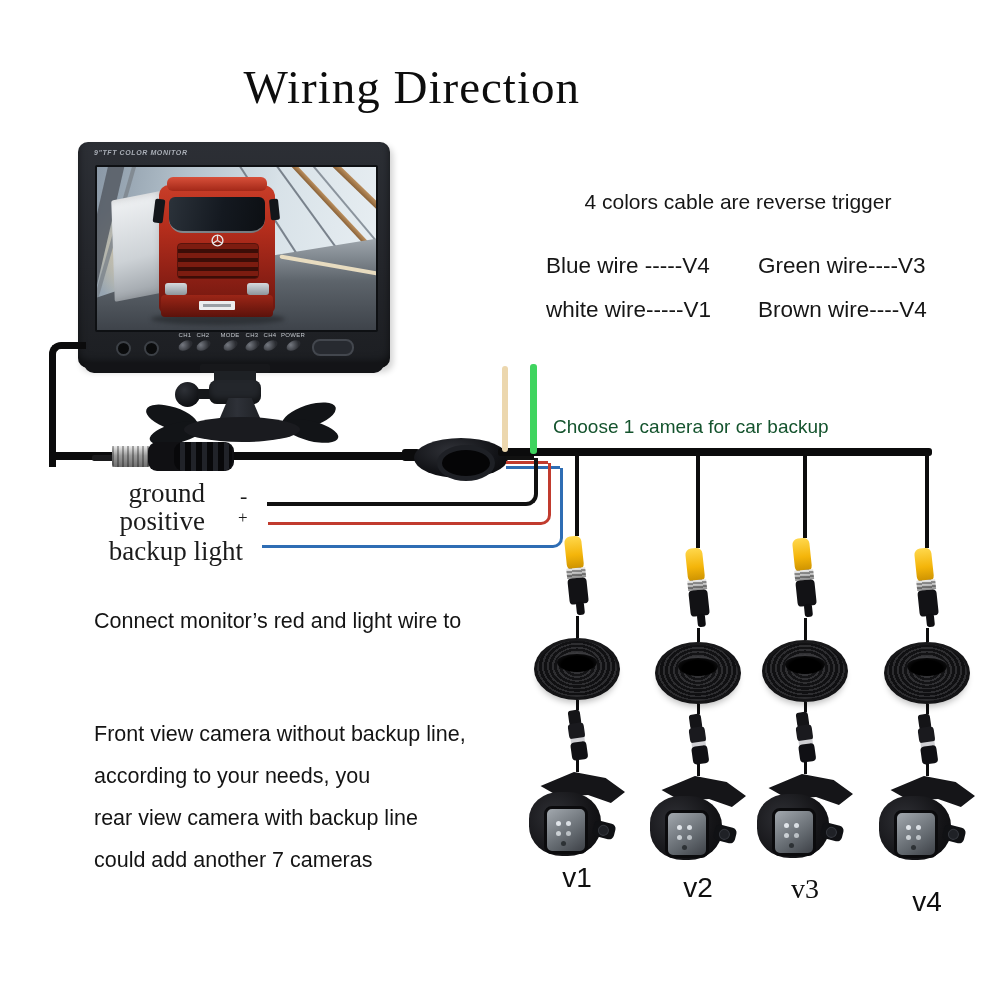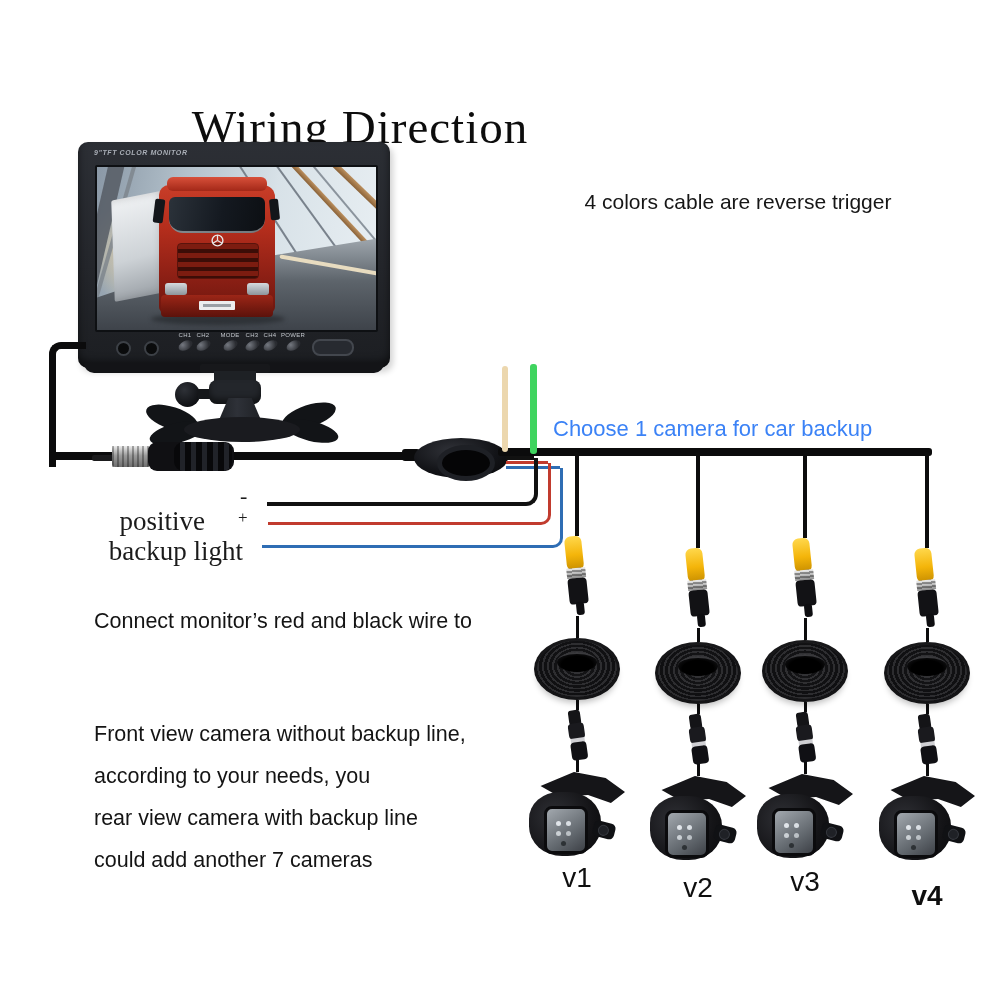--- a/index.html
+++ b/index.html
@@ -4,23 +4,23 @@
 <style>
   html,body { margin:0; padding:0; background:#fff; }
   .canvas {
     position:relative; width:1000px; height:1000px; background:#ffffff; overflow:hidden;
     font-family:"Liberation Sans","DejaVu Sans",sans-serif; color:#1a1a1a;
   }
   .abs { position:absolute; }
 
   
   .title {
-    left:140px; top:60px; width:440px; text-align:center;
+    left:140px; top:60px; width:440px; text-align:right;
     font-family:"Liberation Serif","DejaVu Serif",serif;
-    font-size:47px; color:#0d0d0d; letter-spacing:1px;margin-top:40px;
+    font-size:47px; color:#0d0d0d; letter-spacing:1px;
   }
 
   
   .monitor { left:78px; top:142px; width:312px; height:226px;
     background:linear-gradient(180deg,#2c2f35 0%,#24262b 55%,#1c1e22 100%);
     border-radius:10px; box-shadow:inset 0 -6px 8px rgba(0,0,0,.55), 3px 4px 6px rgba(0,0,0,.18); }
   .monitor::after { content:""; position:absolute; left:6px; right:6px; bottom:-5px; height:10px;
     background:#131417; border-radius:0 0 14px 14px; }
   .brand { left:16px; top:7px; font-size:7px; letter-spacing:.6px; color:#a9aeb6; font-style:italic; font-weight:bold; }
   .screen { left:17px; top:23px; width:279px; height:163px; background:#8e98a2;
@@ -137,21 +137,21 @@
   .wl-positive{ left:15px; top:508px; }
   .wl-backup  { left:53px; top:538px; }
   .sign { font-family:"Liberation Serif","DejaVu Serif",serif; color:#1b1b1b; }
   .sign-minus { left:240px; top:483px; font-size:22px; }
   .sign-plus  { left:238px; top:508px; font-size:17px; }
 
   
   .rt-heading { left:538px; top:190px; width:400px; text-align:center; font-size:21px; color:#161616; }
   .rt-grid { left:546px; top:253px; width:404px; display:grid; grid-template-columns:212px auto; row-gap:18px; }
   .rt-grid span { font-size:22.5px; color:#161616; white-space:nowrap; }
-  .choose-note { left:553px; top:416px; width:380px; font-size:22px; color:#3b82f6; }
+  .choose-note { left:553px; top:416px; width:380px; font-size:19px; color:#14532d; }
 
   .note { font-size:21.5px; color:#141414; }
   .note-power  { left:94px; top:600px; line-height:43px; }
   .note-camera { left:94px; top:713px; line-height:42px; }
 
   
   .cam-col { top:452px; width:96px; display:flex; flex-direction:column; align-items:center; }
   .cc1 { left:529px; } .cc2 { left:650px; } .cc3 { left:757px; } .cc4 { left:879px; }
   .drop { width:4px; background:#0c0c0d; }
   .cc1 .drop { height:84px; } .cc2 .drop { height:96px; } .cc3 .drop { height:86px; } .cc4 .drop { height:96px; }
@@ -189,21 +189,21 @@
     border:3px solid #0b0b0d; background:linear-gradient(145deg,#a2a8ae 0%,#6a7076 55%,#3d4147 100%); }
   .cam-lens::before { content:""; position:absolute; left:9px; top:12px; width:5px; height:5px; border-radius:50%;
     background:rgba(235,240,244,.9);
     box-shadow:10px 0 rgba(235,240,244,.85), 0 10px rgba(225,230,234,.8), 10px 10px rgba(215,220,224,.75), 5px 20px rgba(40,44,48,.9); }
   .cam-gland { position:absolute; left:64px; top:50px; width:22px; height:16px; border-radius:5px;
     background:#101114; transform:rotate(14deg); }
   .cam-gland::after { content:""; position:absolute; left:5px; top:3px; width:9px; height:9px; border-radius:50%;
     background:#1f2126; border:1px solid #34373d; }
   .cam-label { font-size:28px; color:#0f0f0f; }
   .cc1 .cam-label { margin-top:4px; } .cc2 .cam-label { margin-top:10px; }
-  .cc3 .cam-label { margin-top:6px; } .cc4 .cam-label { margin-top:18px;font-weight:bold; }
+  .cc3 .cam-label { margin-top:13px;font-family:Liberation Serif, serif; } .cc4 .cam-label { margin-top:24px; }
 </style>
 </head>
 <body>
 
 <div class="canvas">
 
   <div class="abs title">Wiring Direction</div>
 
   <div class="abs monitor">
     <div class="abs brand">9"TFT COLOR MONITOR</div>
@@ -296,30 +296,37 @@
   <div class="abs bus"></div>
   <div class="abs wire-tan"></div>
   <div class="abs wire-green"></div>
   <div class="abs stub-black"></div>
   <div class="abs stub-red"></div>
   <div class="abs stub-blue"></div>
   <div class="abs L-black"></div>
   <div class="abs L-red"></div>
   <div class="abs L-blue"></div>
 
+  <div class="abs wire-label wl-ground">ground</div>
   <div class="abs wire-label wl-positive">positive</div>
   <div class="abs wire-label wl-backup">backup light</div>
   <div class="abs sign sign-minus">-</div>
   <div class="abs sign sign-plus">+</div>
 
   <div class="abs rt-heading">4 colors cable are reverse trigger</div>
+  <div class="abs rt-grid">
+    <span>Blue wire -----V4</span>
+    <span>Green wire----V3</span>
+    <span>white wire-----V1</span>
+    <span>Brown wire----V4</span>
+  </div>
   <div class="abs choose-note">Choose 1 camera for car backup</div>
 
   <div class="abs note note-power">
-    <div>Connect monitor’s red and black wire to</div>
+    <div>Connect monitor’s red and light wire to</div>
   </div>
   <div class="abs note note-camera">
     <div>Front view camera without backup line,</div>
     <div>according to your needs, you</div>
     <div>rear view camera with backup line</div>
     <div>could add another 7 cameras</div>
   </div>
 
   <div class="abs cam-col cc1">
     <div class="drop"></div>

